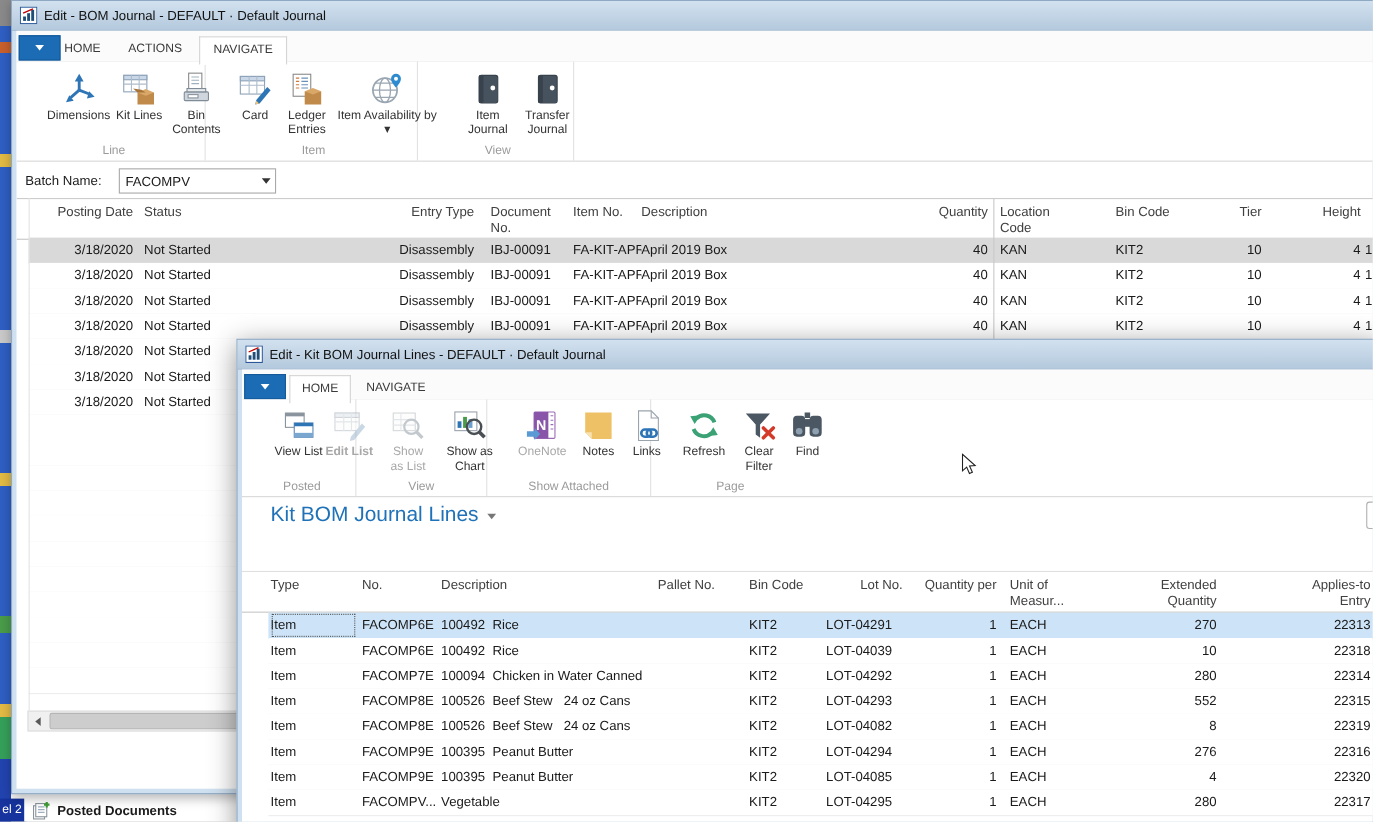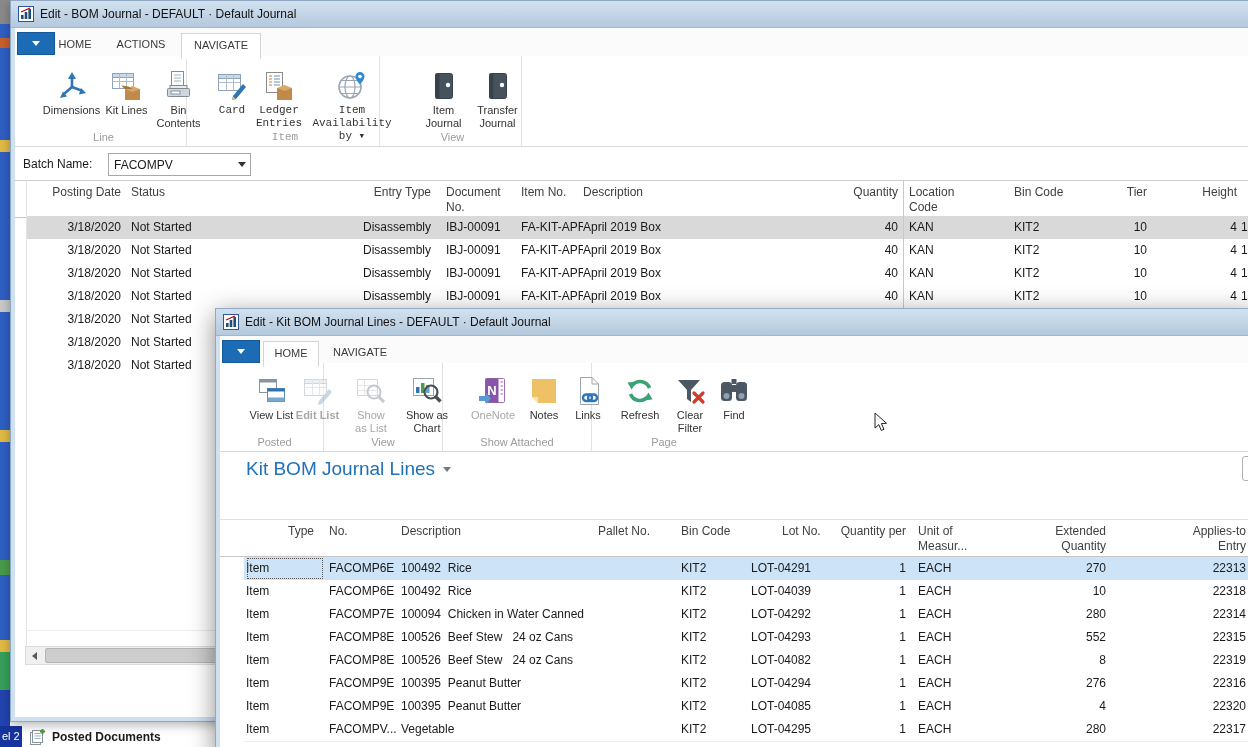--- a/index.html
+++ b/index.html
@@ -31,21 +31,21 @@
   .caret-w{width:0;height:0;border-left:4px solid transparent;border-right:4px solid transparent;
     border-top:5px solid #fff;}
   .caret-d{width:0;height:0;border-left:4px solid transparent;border-right:4px solid transparent;
     border-top:5px solid #333;}
   .tab{position:absolute;top:5px;height:23px;line-height:22px;text-align:center;font-size:11px;
     color:#3a3a3a;z-index:2;}
   .tab.active{background:#fff;border:1px solid #d4d4d4;border-bottom-color:#fff;top:5px;height:24px;}
   .ribbon{position:absolute;left:0;right:0;background:#fff;border-bottom:1px solid #d8d8d8;}
   .rgroup{position:absolute;top:0;bottom:0;border-right:1px solid #e2e2e2;
     display:flex;flex-direction:column;align-items:center;}
-  .rbtns{display:flex;flex:1;align-items:flex-end;justify-content:center;padding-top:4px;margin-left:40px;}
+  .rbtns{display:flex;flex:1;align-items:center;justify-content:center;padding-top:4px;margin-left:40px;}
   .rbtn{display:flex;flex-direction:column;align-items:center;margin:0 1px;}
   .ric{width:32px;height:32px;display:block;}
   .rlbl{font-size:11px;line-height:13px;color:#333;text-align:center;margin-top:2px;height:27px;}
   .rbtn.dis .rlbl{color:#a8a8a8;}
   .glabel{font-size:11px;color:#9b9b9b;padding-bottom:3px;}
   
   .thead{position:absolute;left:0;right:0;height:36px;border-top:1px solid #cccccc;
     border-bottom:1px solid #c6c6c6;background:#fff;}
   .hc{position:absolute;top:4px;font-size:12px;color:#404040;line-height:15px;}
   .trow{position:absolute;right:0;height:23px;border-bottom:1px solid #ededed;background:#fff;}
@@ -60,21 +60,21 @@
   .h-tr{left:1084px;width:48px;} .h-hg{left:1136px;width:86px;}
   .c-pd{left:15px;width:80px;} .c-st{left:105px;width:140px;} .c-et{left:265px;width:140px;}
   .c-dn{left:420px;width:70px;} .c-in{left:495px;width:62px;} .c-de{left:557px;width:180px;}
   .c-qt{left:745px;width:127px;} .c-lc{left:883px;width:95px;} .c-bc{left:988px;width:85px;}
   .c-tr{left:1073px;width:48px;} .c-hg{left:1125px;width:86px;} .c-cl{left:1215px;width:14px;}
   .brow.sel{background:#d9d9d9;}
   .bg-divider{position:absolute;left:888px;top:152px;width:1px;height:466px;background:#c9c9c9;z-index:3;}
   .grid-left{position:absolute;left:11px;top:152px;width:1px;height:466px;background:#e3e3e3;}
   
   .frow{left:24px;}
-  .g-ty{left:26px;width:75px;margin-left:42px;} .g-no{left:109px;width:66px;} .g-de{left:181px;width:185px;}
+  .g-ty{left:26px;width:75px;} .g-no{left:109px;width:66px;} .g-de{left:181px;width:185px;}
   .g-pa{left:372px;width:58px;} .g-bc{left:461px;width:62px;} .g-lo{left:531px;width:72px;margin-left:31px;}
   .g-qp{left:610px;width:76px;} .g-um{left:698px;width:58px;} .g-eq{left:810px;width:76px;}
   .g-ae{left:950px;width:76px;}
   .f-ty{left:2px;width:78px;} .f-no{left:85px;width:70px;} .f-de{left:157px;width:190px;}
   .f-pa{left:348px;width:58px;} .f-bc{left:437px;width:62px;} .f-lo{left:507px;width:76px;}
   .f-qp{left:586px;width:76px;} .f-um{left:674px;width:64px;} .f-eq{left:786px;width:76px;}
   .f-ae{left:926px;width:76px;}
   .frow.sel{background:#cde4f8;border-bottom:1px solid #b9d6f0;}
   .focus-cell{outline:1px dotted #555;outline-offset:-2px;}
   
@@ -174,21 +174,21 @@
                 <path d="M11 5 H18 M11 8 H18 M11 11 H18" stroke="#9fb0c0" fill="none"></path>
                 <rect x="4.5" y="18.5" width="22" height="8" rx="1" fill="#cfd6dd" stroke="#7f8b96"></rect>
                 <rect x="7" y="15.5" width="17" height="3" fill="#e8ecef" stroke="#7f8b96"></rect>
                 <rect x="8" y="21" width="9" height="3" fill="#fff" stroke="#8a949e"></rect>
               </svg>
               <span class="rlbl" style="width:56px;">Bin Contents</span>
             </div>
           </div>
           <div class="glabel">Line</div>
         </div>
-        <div class="rgroup" style="left:176px;width:188px;font-family:Liberation Mono, monospace;">
+        <div class="rgroup" style="left:176px;width:188px;">
           <div class="rbtns">
             <div class="rbtn" style="width:40px;">
               <svg class="ric" viewBox="0 0 32 32">
                 <rect x="2.5" y="4.5" width="22" height="16" fill="#fff" stroke="#8ea3b8"></rect>
                 <rect x="2.5" y="4.5" width="22" height="4" fill="#c9d7e8" stroke="#8ea3b8"></rect>
                 <path d="M10.5 4.5 V20.5 M17.5 4.5 V20.5 M2.5 12.5 H24.5" stroke="#aebccb" fill="none"></path>
                 <polygon points="17,26 27,14 30,17 20,29 16,30" fill="#2e75b6"></polygon>
                 <polygon points="16,30 17,26.5 19.5,29" fill="#f0c674"></polygon>
               </svg>
               <span class="rlbl" style="width:40px;">Card</span>

